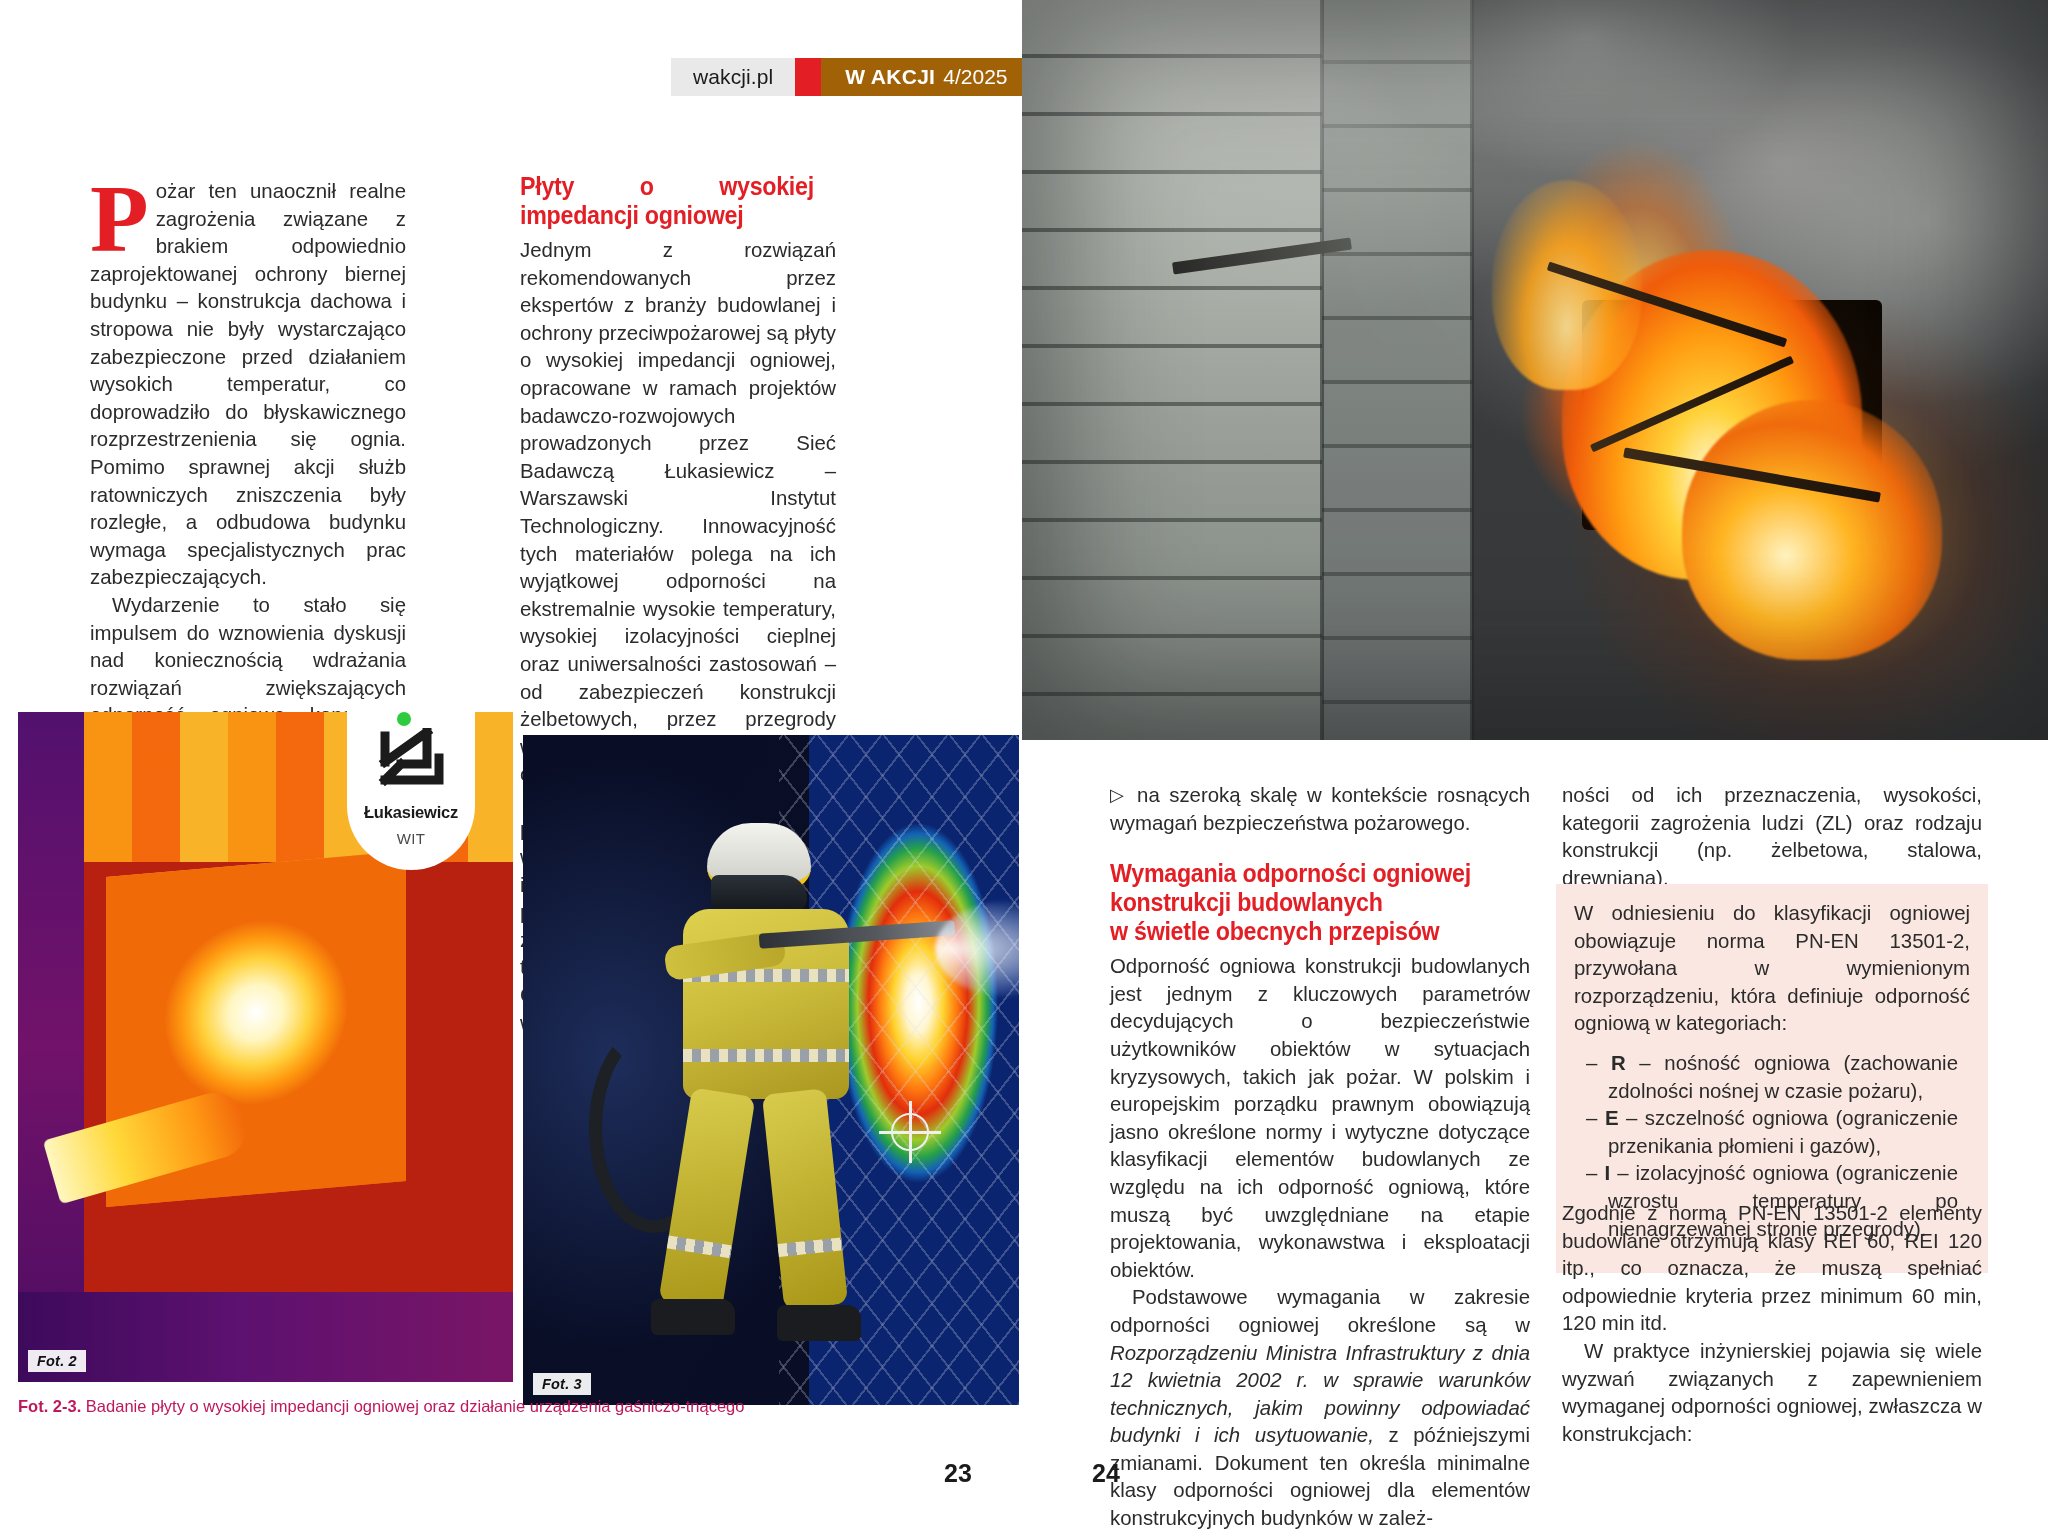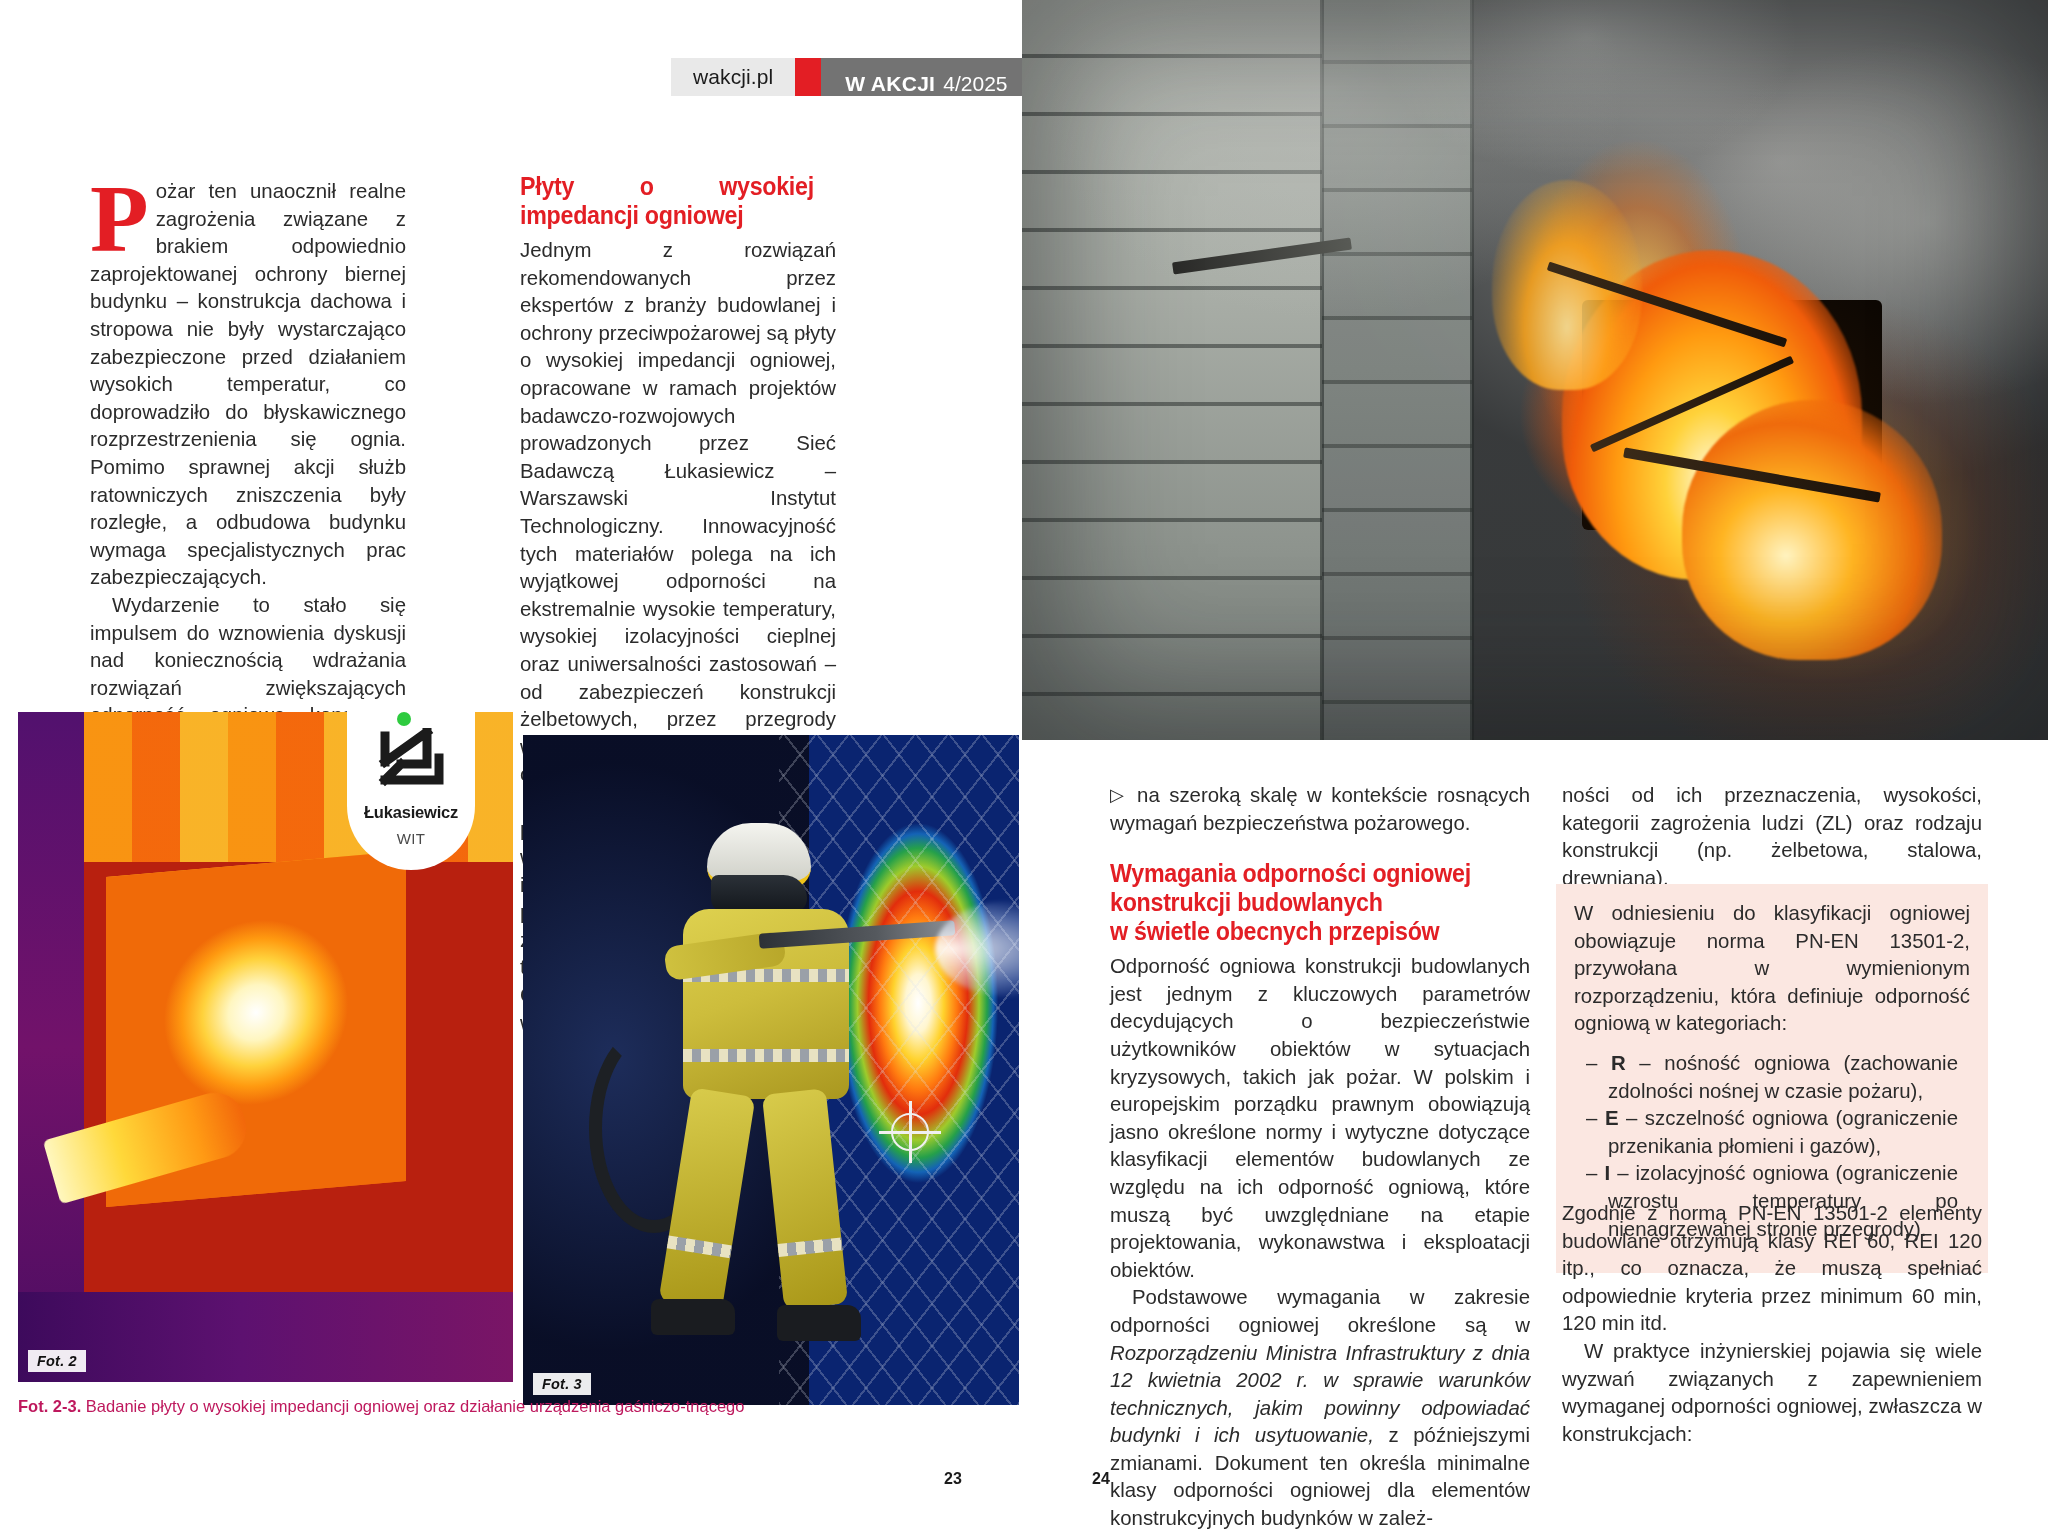--- a/index.html
+++ b/index.html
@@ -13,22 +13,22 @@
   .spread { position: relative; width: 2048px; height: 1536px; background:#fff; }
 
   
   .header-band { position: absolute; top: 58px; left: 648px; display: flex; align-items: stretch; height: 38px; padding-left: 23px; }
   .hdr-chip-grey {
     background: #e9e9e9; color: #1b1b1b; font-size: 21px; font-weight: 400;
     padding: 0 22px; display: flex; align-items: center; letter-spacing: .1px;
   }
   .hdr-chip-red { background: #e31e24; width: 26px; }
   .hdr-chip-black {
-    background: #737373; color: #ffffff; font-size: 21px;
-    padding: 0 24px; display: flex; align-items: flex-end; gap: 8px;
+    background: #a16207; color: #ffffff; font-size: 21px;
+    padding: 0 24px; display: flex; align-items: center; gap: 8px;
   }
   .hdr-chip-black b { font-weight: 700; letter-spacing: .3px; }
   .hdr-chip-black span.issue { font-weight: 400; }
 
   
   .col {
     position: absolute;
     font-size: 20.4px; line-height: 27.6px; color: #2b2b2b;
     text-align: justify; hyphens: manual;
   }
@@ -175,21 +175,21 @@
   .fig-caption .lbl { font-weight: 700; }
 
   
   .pinkbox {
     position: absolute; background: #fbe7e1; padding: 16px 18px 18px 18px;
     font-size: 20.4px; line-height: 27.6px; color:#2b2b2b; text-align: justify;
   }
   .pinkbox ul { list-style: none; margin: 12px; padding: 0; }
   .pinkbox li { padding-left: 22px; text-indent: -22px; }
 
-  .folio { position: absolute; bottom: 48px; font-size: 16px; font-weight: 700; color:#1b1b1b; }
+  .folio { position: absolute; bottom: 48px; font-size: 25px; font-weight: 700; color:#1b1b1b; }
   .folio.left { left: 944px; }
   .folio.right { left: 1092px; }
 
   .gutter { position:absolute; left:1023px; top:0; width:1px; height:1536px; background: rgba(0,0,0,0); }
 </style>
 </head>
 <body>
 
 <div class="spread">
 

